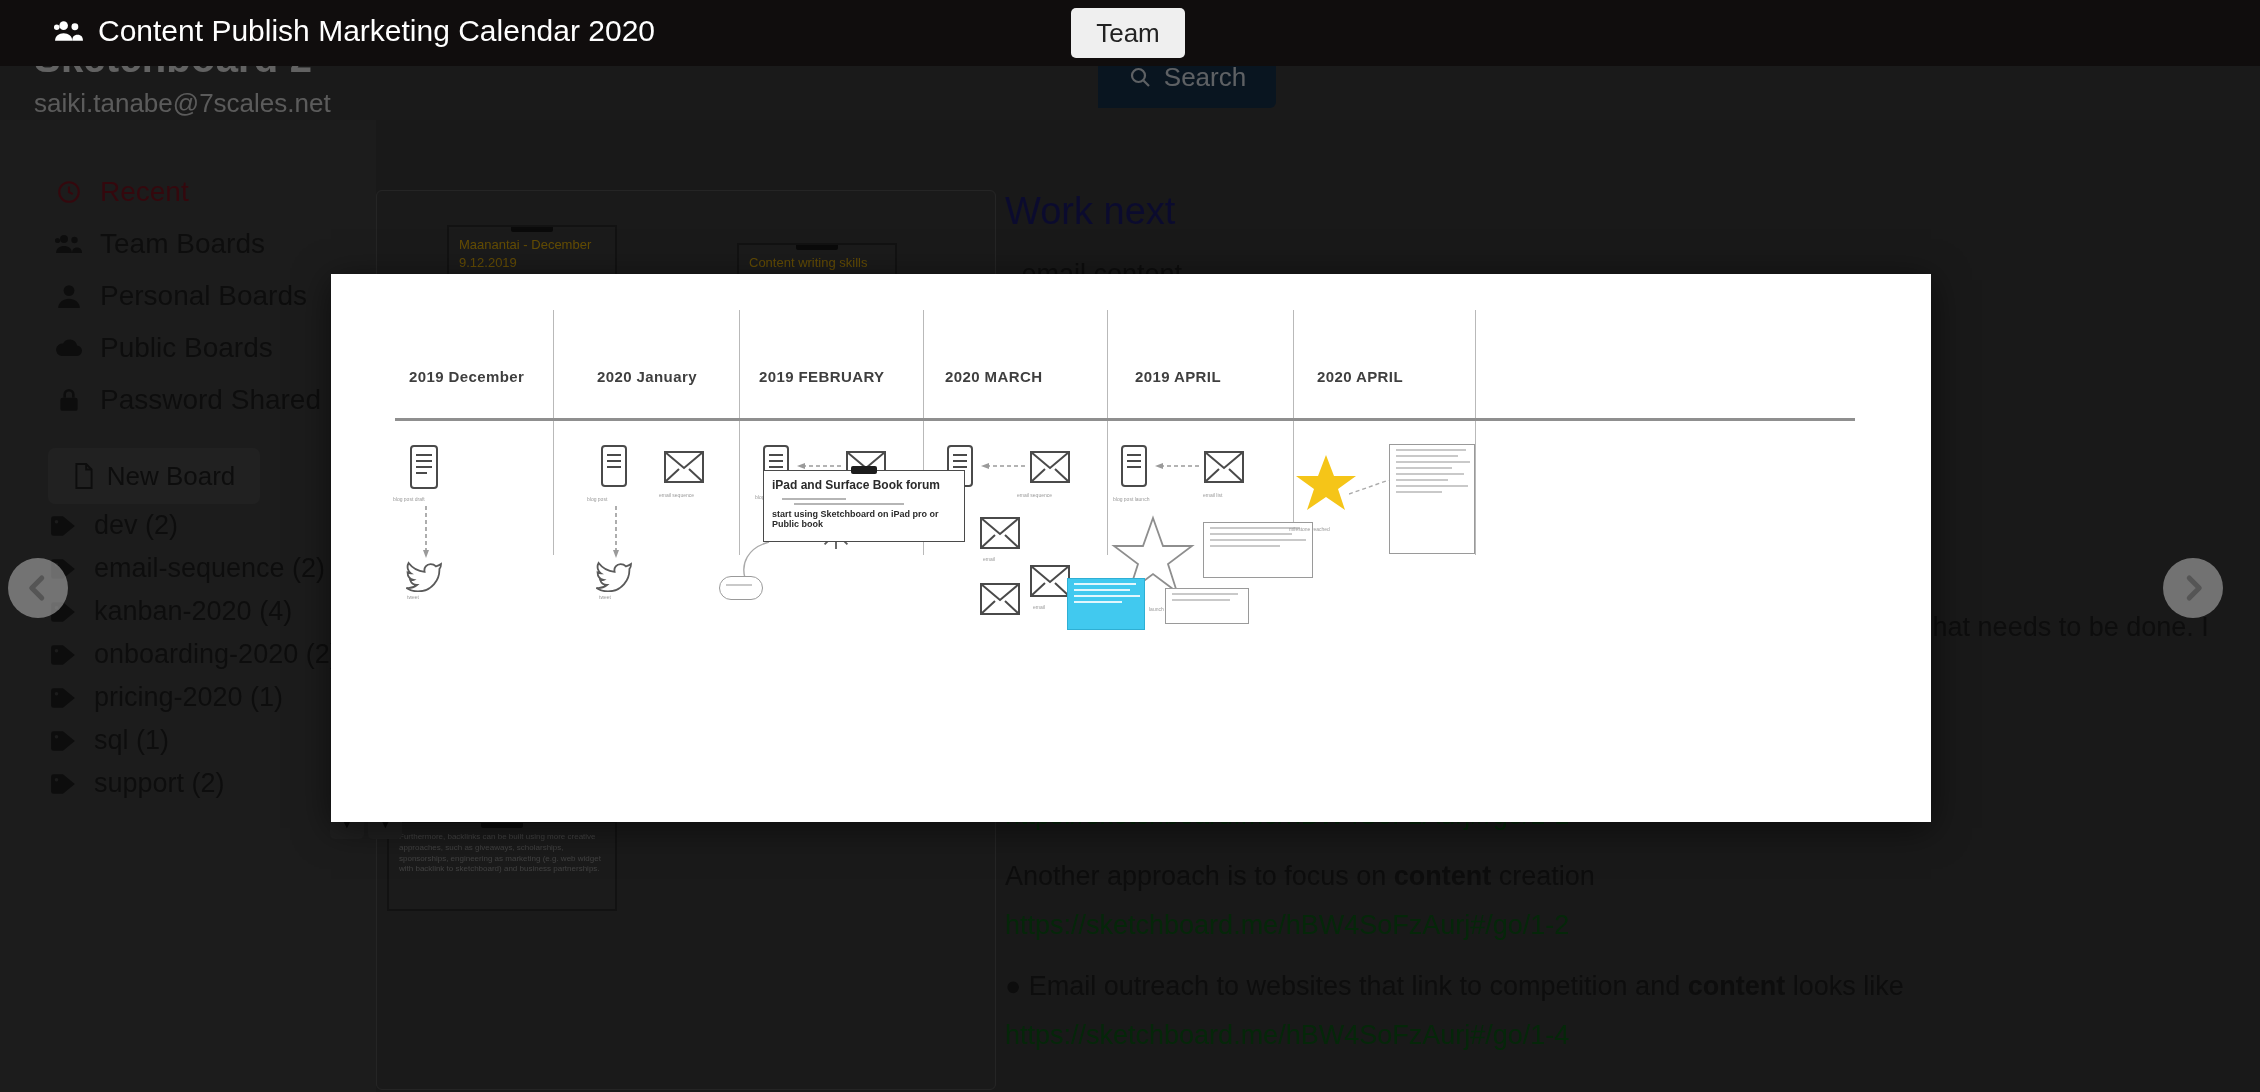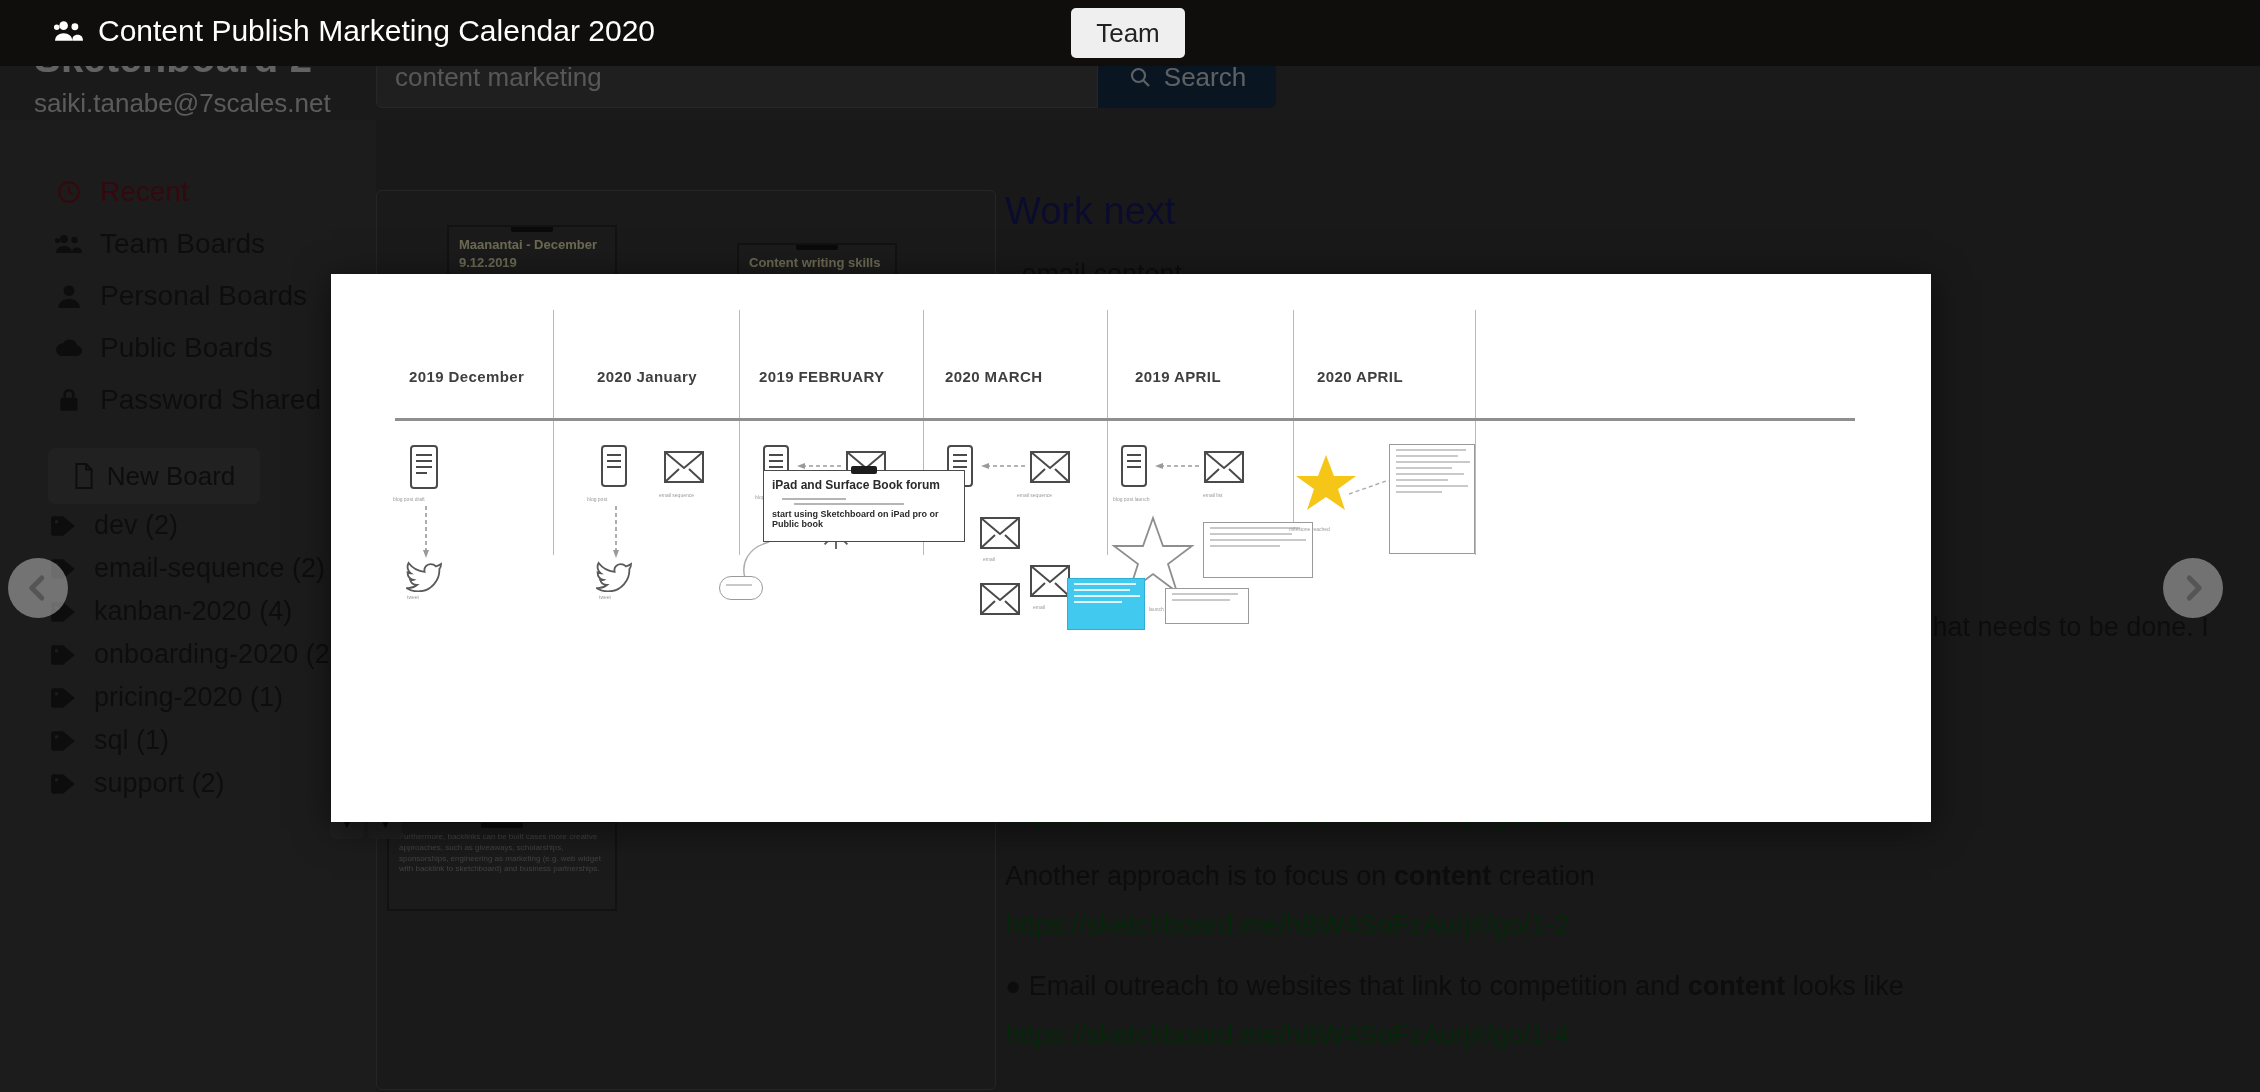--- a/index.html
+++ b/index.html
@@ -105,21 +105,21 @@
     font-size: 9px;
     line-height: 1.35;
     padding: 9px 10px;
     overflow: hidden;
   }
   .sticky::before {
     content: ""; position: absolute; left: 50%; top: -7px;
     transform: translateX(-50%);
     width: 42px; height: 12px; background: #171717; border-radius: 2px;
   }
-  .sticky .st-title { font-size: 13px; font-weight: bold; color: #fef9c3; margin-bottom: 6px; }
+  .sticky .st-title { font-size: 13px; font-weight: normal; color: #eab308; margin-bottom: 6px; }
 
   .scroll-btns { position: absolute; left: 330px; top: 805px; }
   .scroll-btn {
     width: 34px; height: 34px; margin-bottom: 10px;
     background: #4b4b4b; border: none; border-radius: 5px;
     color: #111; font-size: 18px; line-height: 34px; text-align: center;
     cursor: pointer;
   }
 
   .content-col {
@@ -225,21 +225,20 @@
 
 <div id="root">
 
   <div class="page">
 
     <div class="app-topbar">
       <div class="brand-title">Sketchboard 2</div>
       <div class="brand-email">saiki.tanabe@7scales.net</div>
 
       <div class="search-wrap">
-        <input class="search-input" value="content marketing" style="">
         <button class="search-btn">
           <span>
             <svg width="24" height="24" viewBox="0 0 24 24" fill="none" stroke="#dfe6ee" stroke-width="2.2">
               <circle cx="10.5" cy="10.5" r="6.5"></circle>
                 <line x1="15.5" y1="15.5" x2="21" y2="21"></line>
             </svg>
           </span>
           <span>Search</span>
         </button>
       </div>
@@ -384,21 +383,21 @@
         <div class="st-title">Content writing skills</div>
         <div>The content big for Oxent needs to be serious. The content writing can be hard and more focused on email outreach and link updates including blog and forum posts. Interact with them, build list and something that seems to be nice.</div>
       </div>
       <div class="sticky" style="left:32px; top:300px; width:200px; height:140px; font-size:8px;">
         <div>Broad topics related to software development / Interviews with experts and practitioners / Round-up posts (multiple people answer the same question to get different perspectives) / Lists of resources (links) on relevant subjects / Sub-industry specific articles (mobile app, gaming, SaaS, web, DevOps, etc.) / Sketchboard use cases can also qualify here, if they are targeted for programming audience</div>
       </div>
       <div class="sticky" style="left:20px; top:490px; width:230px; height:98px; font-size:8px;">
         <div>Backlinking campaign requires effort and part of the work a manual (for example outreach to websites that could link to Sketchboard). Another approach is to focus on content creation and promotion. Both approaches can be used in parallel.</div>
       </div>
       <div class="sticky" style="left:10px; top:630px; width:230px; height:90px; font-size:8px;">
-        <div>Furthermore, backlinks can be built cases more creative approaches, such as giveaways, scholarships, sponsorships, engineering as marketing (e.g. web widget with backlink to sketchboard) and business partnerships.</div>
+        <div>Furthermore, backlinks can be built using more creative approaches, such as giveaways, scholarships, sponsorships, engineering as marketing (e.g. web widget with backlink to sketchboard) and business partnerships.</div>
       </div>
       <div class="sticky" style="left:305px; top:290px; width:250px; height:160px; font-size:8px;">
         <div>There are pages on the internet which list tools, apps and resources for software developers, collaboration, startups, online education, etc. Suggesting them Sketchboard would be like giving them a favour. This is a manual effort, but it is likely to lead to multiple new backlinks from different domains. If applied over several months it could potentially even double the number of domains with links pointing to Sketchboard. This is likely to result in improved rankings.</div>
       </div>
       <div class="sticky" style="left:300px; top:470px; width:250px; height:135px; font-size:8px;">
         <div class="st-title" style="font-size:9px;">Tactic ideas:</div>
         <div>Add optimized pages to sketchboard.me with editorial links to sketchboard.io / Submit Sketchboard to pages that list apps or focused directories / Email outreach to websites that link to competition and content looks like Sketchboard could be added / Submit new articles to hackernews / Sponsor meetup, hackathon or an event</div>
       </div>
     </div>
 

